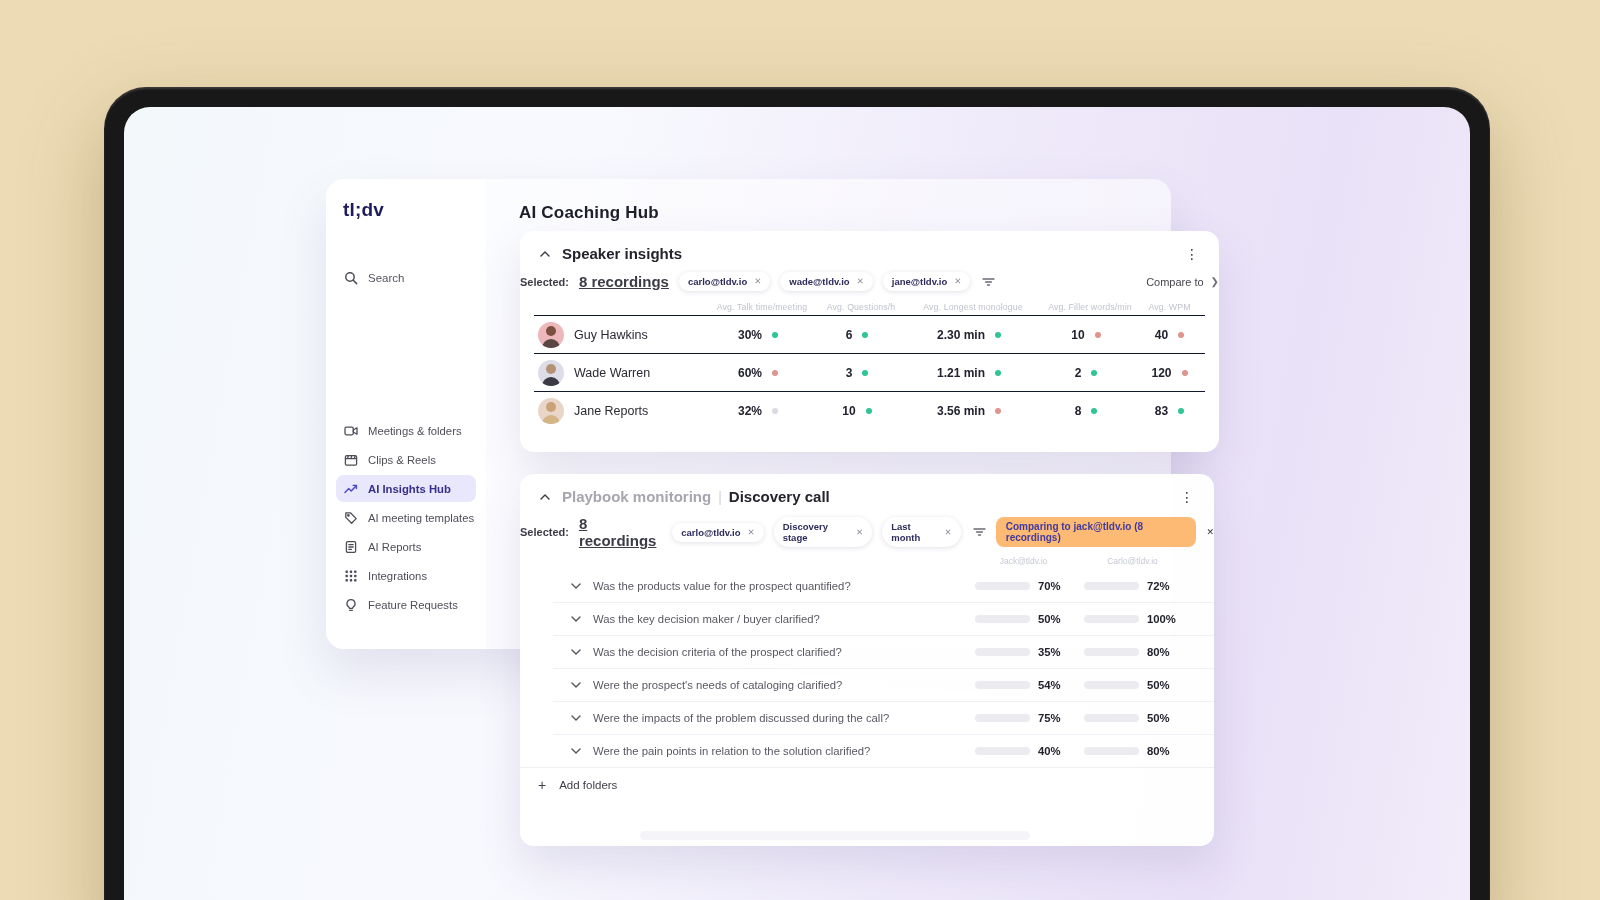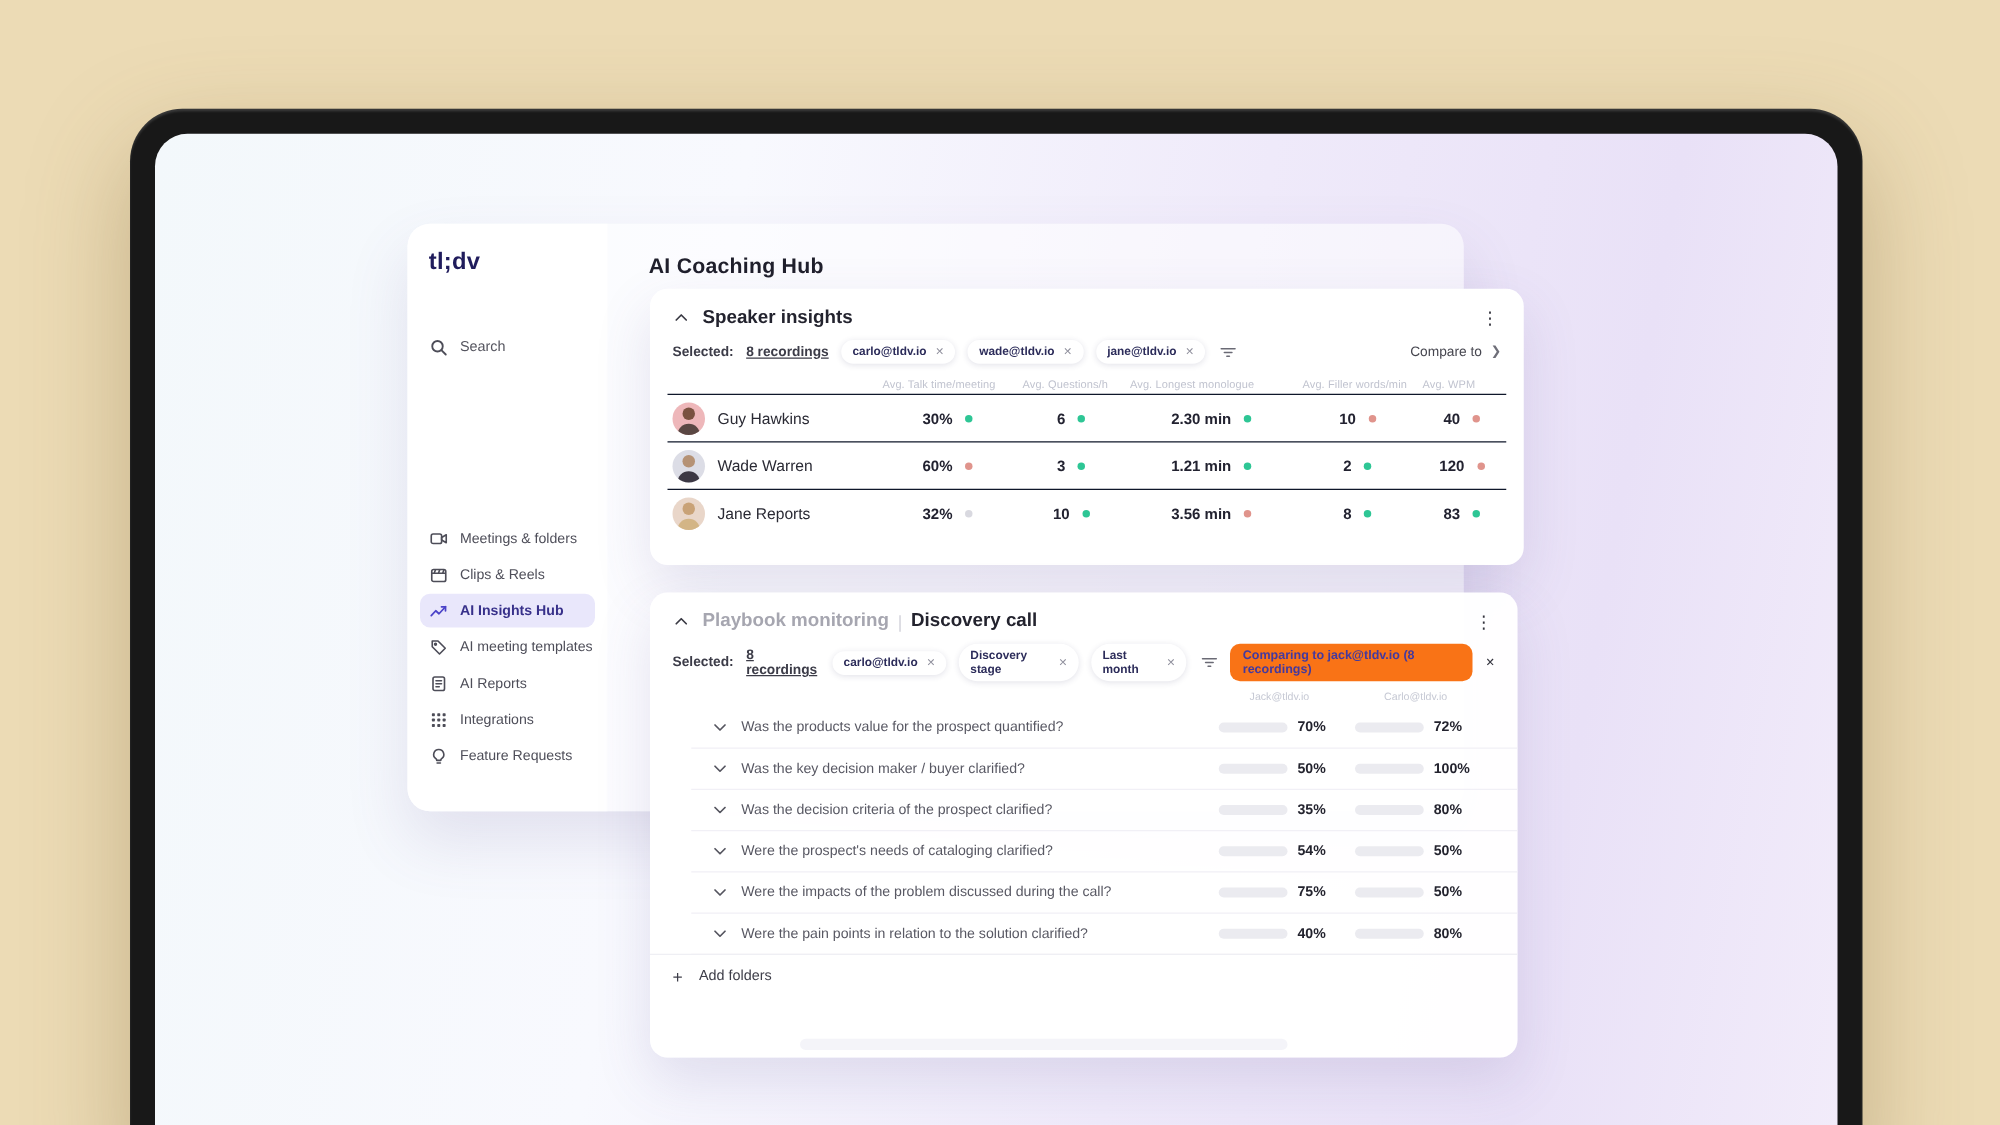--- a/index.html
+++ b/index.html
@@ -54,39 +54,39 @@
   .panel-speaker { left:396px; top:124px; width:699px; height:221px; }
   .panel-playbook { left:396px; top:367px; width:694px; height:372px; background:rgba(255,255,255,.97); }
 
   .panel-head { display:flex; align-items:center; padding:14px 18px 4px; }
   .caret-btn { width:14px; height:14px; display:flex; align-items:center; justify-content:center; cursor:pointer; }
   .panel-title { margin-left:10px; font-size:15px; font-weight:600; color:#23232e; }
   .panel-title-muted { margin-left:10px; font-size:15px; font-weight:600; color:#a6a6b0; }
   .title-sep { margin:0 7px; color:#d3d3db; font-size:14px; }
   .kebab { margin-left:auto; font-size:14px; color:#33333d; cursor:pointer; line-height:1; padding:0 2px; }
 
-  .filter-row { display:flex; align-items:center; padding:6px 18px 2px; gap:10px; }
+  .filter-row { display:flex; align-items:center; padding:6px 0 2px; gap:10px; }
   .selected-label { font-size:11px; font-weight:700; color:#3c3c48; }
-  .selected-count { font-size:11px; font-weight:700; color:#3c3c48; text-decoration:underline; cursor:pointer; }
+  .selected-count { font-size:15px; font-weight:700; color:#3c3c48; text-decoration:underline; cursor:pointer; }
   .chip {
     display:flex; align-items:center; gap:7px; padding:4px 9px;
     background:#fff; border-radius:999px; cursor:pointer;
     font-size:9.5px; font-weight:700; color:#2c2c5a;
     box-shadow:0 1px 5px rgba(45,45,90,.14);
   }
   .chip-x { color:#8f8f9c; font-size:8.5px; line-height:1; }
   .filter-funnel { cursor:pointer; margin-left:2px; display:flex; align-items:center; }
   .compare-btn { margin-left:auto; display:flex; align-items:center; gap:7px; font-size:11px; color:#46464f; cursor:pointer; }
   .compare-chevron { color:#6e6e78; font-size:10px; }
 
   
   .table { padding:2px 14px 0; }
   .thead, .trow { display:grid; grid-template-columns:168px 112px 86px 138px 96px 1fr; align-items:center; }
   .thead { padding:7px 4px 3px; font-size:8.8px; color:#c0c3cf; letter-spacing:.1px; }
-  .thead span { }
+  .thead span { text-align:center; }
   .trow { height:38px; border-top:1px solid #0f172a; }
   .name-cell { display:flex; align-items:center; gap:10px; padding-left:4px; font-size:12.5px; font-weight:500; color:#2a2a34; }
   .avatar { width:26px; height:26px; border-radius:50%; position:relative; overflow:hidden; background:var(--bg); flex:0 0 auto; }
   .avatar::before { content:""; position:absolute; top:4px; left:8px; width:10px; height:10px; border-radius:50%; background:var(--head); }
   .avatar::after { content:""; position:absolute; bottom:-1px; left:4px; width:18px; height:10px; border-radius:9px 9px 0 0; background:var(--body); }
   .metric { display:flex; align-items:center; justify-content:center; gap:10px; font-size:12px; font-weight:600; color:#222230; }
   .dot { width:6px; height:6px; border-radius:50%; background:#ccc; }
 
   
   .cols-label-row { display:flex; justify-content:flex-end; gap:12px; padding:5px 33px 2px 0;align-items:flex-end; }
@@ -95,21 +95,21 @@
   .q-row { display:flex; align-items:center; height:33px; padding:0 33px 0 18px; border-bottom:1px solid #f1f0f6; }
   .q-chevron { width:12px; display:flex; align-items:center; cursor:pointer; }
   .q-text { margin-left:10px; font-size:11.3px; color:#585863; }
   .q-bars { margin-left:auto; display:flex; align-items:center; gap:12px; }
   .bar-group { display:flex; align-items:center; gap:8px; width:97px; }
   .bar { width:55px; height:8px; border-radius:4px; background:#ebebf0; overflow:hidden; flex:0 0 auto; }
   .bar-fill { height:100%; border-radius:4px; }
   .bar-pct { font-size:11.3px; font-weight:700; color:#23232e; white-space:nowrap; }
   .comparing-pill {
     margin-left:auto; display:flex; align-items:center; gap:8px;
-    background:#f97316; border-radius:8px; padding:4px 10px; cursor:pointer;
+    background:#fdba74; border-radius:8px; padding:4px 10px; cursor:pointer;
     font-size:10px; font-weight:700; color:#43399f;
   }
   .pill-x { color:#33333d; font-size:9px; cursor:pointer; }
   .add-row { display:flex; align-items:center; gap:13px; padding:9px 18px 0; border-top:1px solid #efeff4; margin-top:-1px; cursor:pointer; }
   .plus-sign { font-size:14px; color:#3e3e49; font-weight:500; }
   .add-label { font-size:11.5px; color:#3e3e49; }
   .ghost-strip { position:absolute; left:120px; bottom:6px; width:390px; height:9px; border-radius:6px; background:#f0eff6; opacity:.7; }
 </style>
 </head>
 <body>

